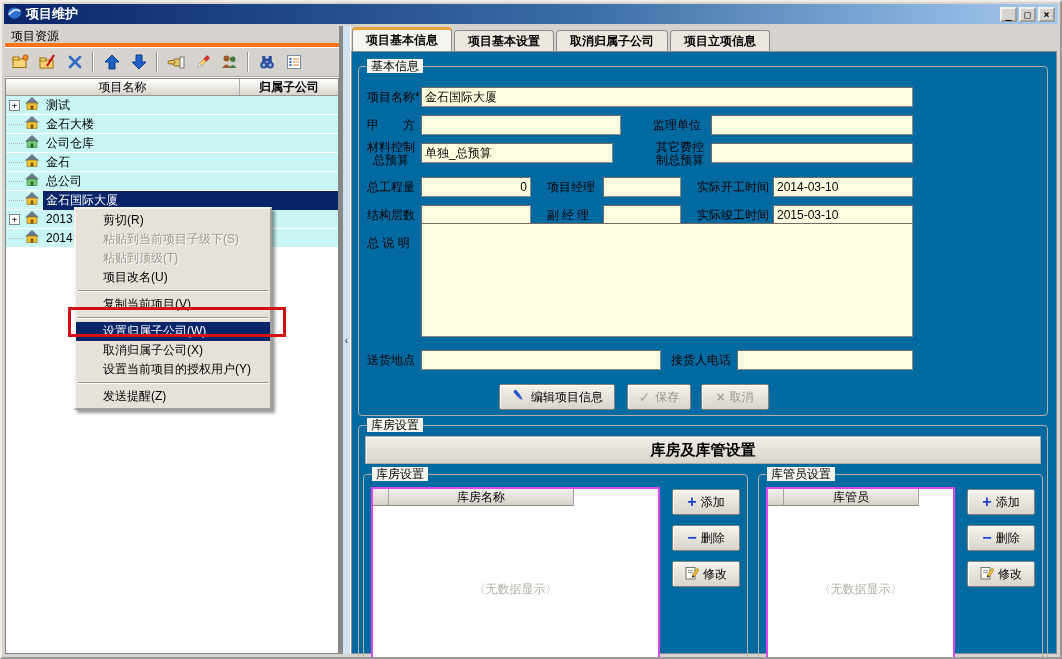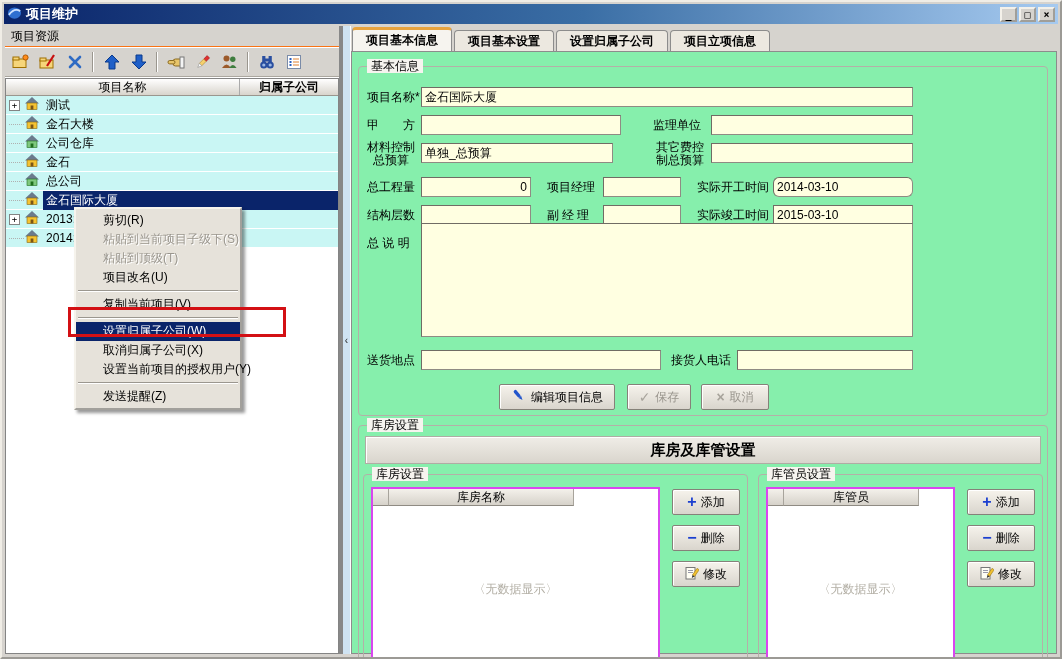--- a/index.html
+++ b/index.html
@@ -16,21 +16,21 @@
   .title-text { color:#fff; font-weight:bold; font-size:13px; margin-left:4px; }
   .win-controls { margin-left:auto; display:flex; gap:2px; }
   .tbtn { width:17px; height:15px; background:#d6d3ce; border:2px outset #f4f1ea;
           font:bold 10px/11px "DejaVu Sans Mono",monospace; text-align:center; padding:0; cursor:default; }
 
   
   .main { position:absolute; left:3px; right:3px; top:24px; bottom:3px; display:flex; }
 
   
   .leftpanel { width:334px; flex:none; display:flex; flex-direction:column; background:#d6d3ce; }
-  .caption { height:21px; line-height:20px; padding-left:6px; border-bottom:1px solid #f97316;
+  .caption { height:21px; line-height:20px; padding-left:6px; border-bottom:4px solid #f97316;
              box-shadow:0 1px 0 #fff; }
   .toolbar { height:30px; display:flex; align-items:center; padding:0 3px; gap:2px;
              border-bottom:1px solid #aba79f; box-shadow:0 1px 0 #fff; }
   .ticon { width:25px; height:24px; display:flex; align-items:center; justify-content:center;
            border:1px solid transparent; }
   .tsep { width:0; height:20px; border-left:1px solid #9a968e; border-right:1px solid #fff; margin:0 3px; }
 
   .tree { flex:1; margin:1px 0 0 0; border:1px solid #848484; background:#fff; overflow:hidden; position:relative; }
   .treehead { height:17px; display:flex; background:linear-gradient(#ffffff,#d8d4cc);
               border-bottom:1px solid #9a968e; }
@@ -51,21 +51,21 @@
               border-right:1px solid #fff; display:flex; align-items:center; justify-content:center;
               color:#222; font-size:10px; cursor:pointer; }
 
   
   .rightpanel { flex:1; display:flex; flex-direction:column; position:relative; }
   .tabs { height:25px; display:flex; align-items:flex-end; padding:2px 0 0 1px;font-weight:bold; }
   .tab { height:21px; line-height:20px; padding:0 13px; background:#ece8e0;
          border:1px solid #8c8c8c; border-bottom:none; border-radius:4px 4px 0 0;
          margin-right:2px; position:relative; top:0; cursor:pointer; }
   .tab.active { height:24px; line-height:21px; background:#f6f4ef; border-top:3px solid #e8a33d; z-index:3; }
-  .tabpanel { flex:1; background:#86efac; border:1px solid #8c8c8c; position:relative; z-index:2; }
+  .tabpanel { flex:1; background:#0369a1; border:1px solid #8c8c8c; position:relative; z-index:2; }
 
   .grp { position:absolute; border:1px solid #b4b0a8; border-radius:4px; }
   .grp-title { position:absolute; top:-8px; left:8px; background:#f6f4ef; padding:0 4px; line-height:14px; }
 
   .flabel { position:absolute; height:20px; line-height:20px; white-space:nowrap; }
   .flabel2 { position:absolute; text-align:center; line-height:13px; }
   .inp { position:absolute; height:20px; background:#ffffe1; border:1px solid #8f8b83;
          border-top-color:#706c64; border-left-color:#706c64; padding:0 3px; font-size:12px;
          font-family:inherit; }
   .ra { text-align:right; }
@@ -95,21 +95,21 @@
   .lh-c1 { width:16px; }
   .empty { position:absolute; top:44%; left:0; width:100%; text-align:center; color:#b3afa5; }
   .btncol { width:68px; flex:none; display:flex; flex-direction:column; gap:10px; padding-top:2px; }
   .cbtn { height:26px; background:linear-gradient(#f6f3ec,#d9d5cd); border:1px solid #858179;
           border-radius:2px; box-shadow:inset 1px 1px 0 #fff; font-size:12px; font-family:inherit;
           display:flex; align-items:center; justify-content:center; gap:4px; cursor:pointer; }
   .bplus  { color:#1b3fd0; font-weight:bold; font-size:16px; line-height:14px; }
   .bminus { color:#1b3fd0; font-weight:bold; font-size:16px; line-height:14px; }
 
   
-  .menu { position:absolute; left:72px; top:205px; width:168px; z-index:50;
+  .menu { position:absolute; left:72px; top:205px; width:198px; z-index:50;
           background:#e6e2da; border:2px outset #f6f3ec; padding:2px 0;
           box-shadow:3px 3px 3px rgba(0,0,0,.4); }
   .mi { height:19px; line-height:19px; padding-left:27px; white-space:nowrap; cursor:default; }
   .mi.dis { color:#9a968e; text-shadow:1px 1px 0 #fff; }
   .mi.hl { background:#0a246a; color:#fff; }
   .msep { border-top:1px solid #9b978f; border-bottom:1px solid #fff; margin:3px 2px; }
   .redbox { position:absolute; left:66px; top:305px; width:218px; height:30px;
             border:3px solid #d31014; z-index:60; pointer-events:none; }
 </style>
 </head>
@@ -311,21 +311,21 @@
     </div>
 
     <div class="splitter">
       <span>‹</span>
     </div>
 
     <div class="rightpanel">
       <div class="tabs">
         <div class="tab active">项目基本信息</div>
         <div class="tab">项目基本设置</div>
-        <div class="tab">设置归属子公司</div>
+        <div class="tab">取消归属子公司</div>
         <div class="tab">项目立项信息</div>
       </div>
 
       <div class="tabpanel">
 
         <div class="grp" style="left:6px; right:8px; top:14px; height:350px;">
           <span class="grp-title">基本信息</span>
 
           <span class="flabel" style="left:8px; top:20px;">项目名称*</span>
           <input class="inp" style="left: 62px; top: 20px; width: 492px;" value="金石国际大厦">
@@ -338,21 +338,21 @@
           <span class="flabel2" style="left:4px; top:74px; width:56px;"><span>材料控制</span><br><span>总预算</span></span>
           <input class="inp" style="left: 62px; top: 76px; width: 192px;" value="单独_总预算">
           <span class="flabel2" style="left:292px; top:74px; width:58px;"><span>其它费控</span><br><span>制总预算</span></span>
           <input class="inp" style="left: 352px; top: 76px; width: 202px;" value="">
 
           <span class="flabel" style="left:8px; top:110px;">总工程量</span>
           <input class="inp ra" style="left: 62px; top: 110px; width: 110px;" value="0">
           <span class="flabel" style="left:188px; top:110px;">项目经理</span>
           <input class="inp" style="left: 244px; top: 110px; width: 78px;" value="">
           <span class="flabel" style="left:338px; top:110px;">实际开工时间</span>
-          <input class="inp" style="left: 414px; top: 110px; width: 140px; border-radius: 6px;" value="2014-03-10">
+          <input class="inp" style="left: 414px; top: 110px; width: 140px;" value="2014-03-10">
 
           <span class="flabel" style="left:8px; top:138px;">结构层数</span>
           <input class="inp" style="left: 62px; top: 138px; width: 110px;" value="">
           <span class="flabel" style="left:188px; top:138px;font-family:Liberation Serif, serif;">副 经 理</span>
           <input class="inp" style="left: 244px; top: 138px; width: 78px;" value="">
           <span class="flabel" style="left:338px; top:138px;">实际竣工时间</span>
           <input class="inp" style="left: 414px; top: 138px; width: 140px;" value="2015-03-10">
 
           <span class="flabel" style="left:8px; top:166px;">总 说 明</span>
           <textarea class="ta" style="left: 62px; top: 156px; width: 492px; height: 114px;"></textarea>

